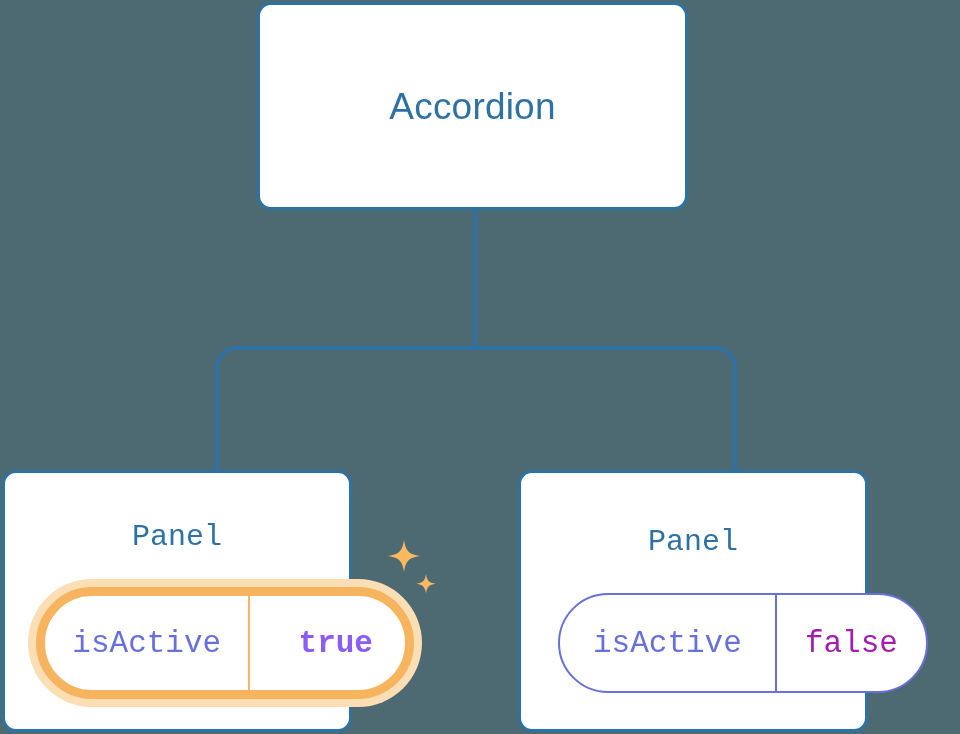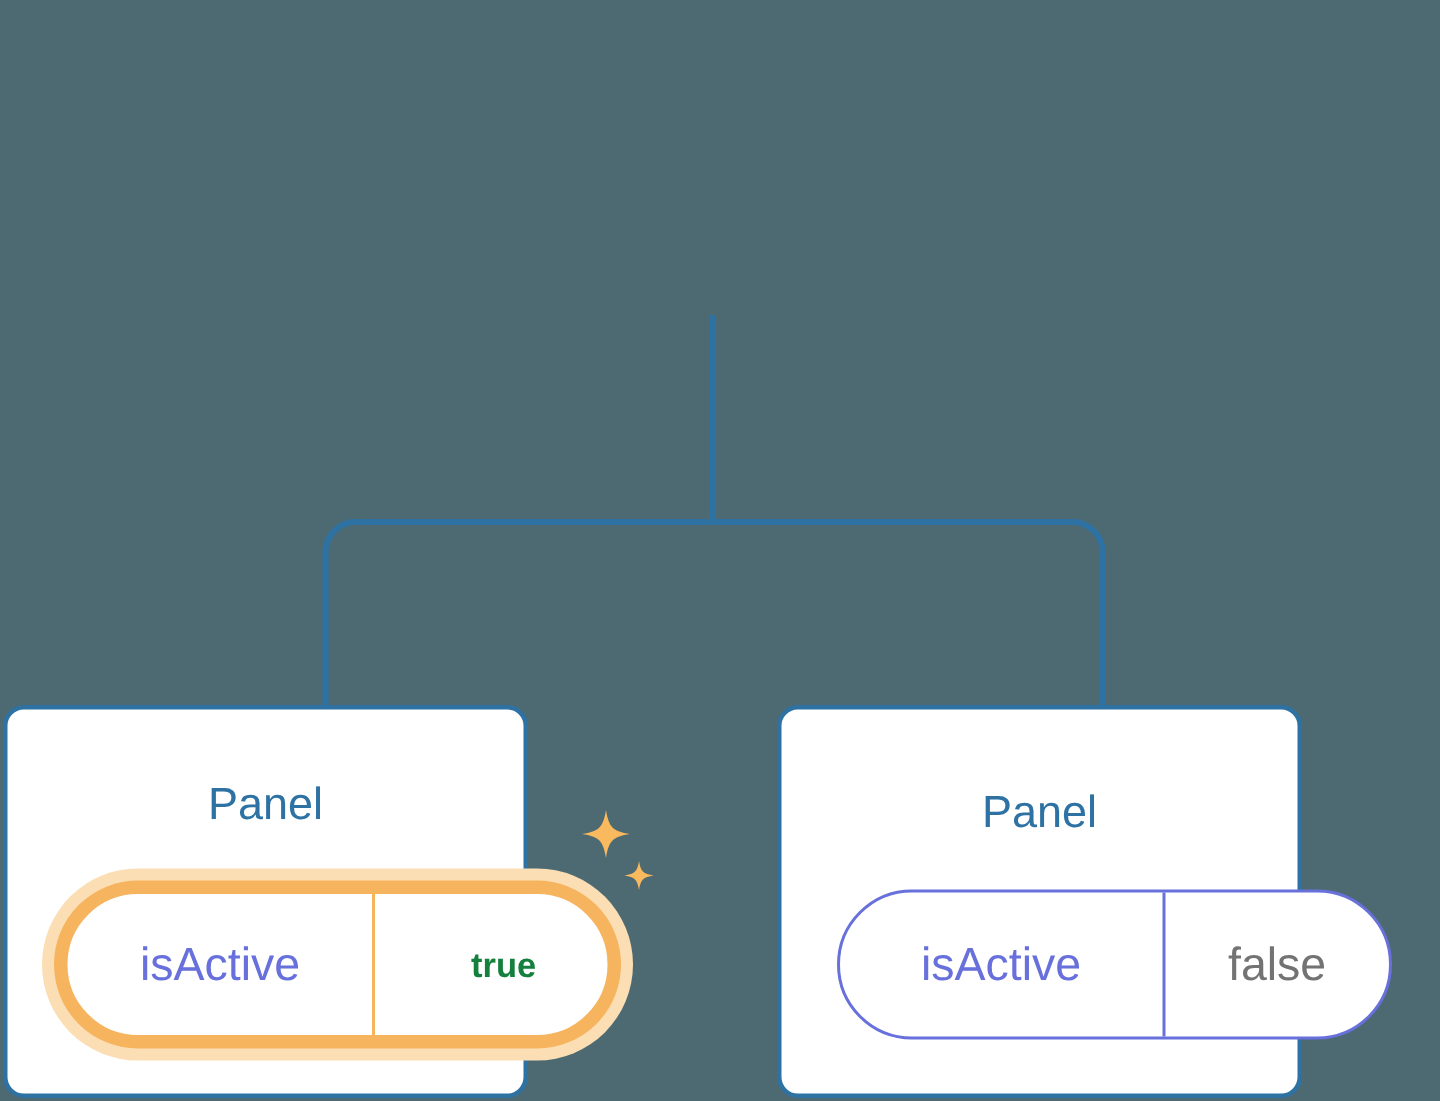--- a/index.html
+++ b/index.html
@@ -56,20 +56,21 @@
     line-height: 1;
   }
 
   
   .panel-node {
     width: 350px;
     height: 262px;
     top: 470px;
     padding-top: 0;
     overflow: visible;
+    font-family: Liberation Mono, monospace;
   }
   #panel-node-1 { left: 2px; }
   #panel-node-2 { left: 518px; }
 
   .panel-title {
     position: absolute;
     left: 0;
     width: 100%;
     text-align: center;
     color: #2e72a4;
@@ -109,43 +110,43 @@
     border: 2px solid #6770db;
   }
   .pill-plain .pill-key {
     width: 218px;
     color: #6770db;
     font-size: 31px;
     border-right: 2px solid #6770db;
   }
   .pill-plain .pill-val {
     width: 150px;
-    color: #737373;
+    color: #a21caf;
     font-size: 31px;
   }
 
   
   .pill-highlight {
     left: 31px;
     top: 114px;
     width: 378px;
     height: 112px;
     border: 9px solid #f7b45e;
     box-shadow: 0 0 0 8px #fcdeb4;
   }
   .pill-highlight .pill-key {
     width: 215px;
     color: #6770db;
     font-size: 31px;
     border-right: 2px solid #f7b45e;
   }
   .pill-highlight .pill-val {
     width: 145px;
-    color: #15803d;
-    font-size: 23px;
+    color: #8b5cf6;
+    font-size: 31px;
     font-weight: 700;
     margin-left: 16px;
   }
 
   
   .sparkles {
     position: absolute;
     left: 382px;
     top: 538px;
     width: 60px;
@@ -160,20 +161,23 @@
 
   <svg id="edges" viewBox="0 0 960 734" width="960" height="734">
 
     <path d="M 475 210 L 475 348" fill="none" stroke="#2e72a4" stroke-width="4" stroke-linecap="butt"></path>
 
     <path d="M 475 348 L 237 348 A 20 20 0 0 0 217 368 L 217 472" fill="none" stroke="#2e72a4" stroke-width="4" stroke-linecap="butt" stroke-linejoin="round"></path>
 
     <path d="M 475 348 L 715 348 A 20 20 0 0 1 735 368 L 735 472" fill="none" stroke="#2e72a4" stroke-width="4" stroke-linecap="butt" stroke-linejoin="round"></path>
   </svg>
 
+  <div class="node" id="root-node">
+    <div class="root-title">Accordion</div>
+  </div>
 
   <div class="node panel-node" id="panel-node-1">
     <div class="panel-title">Panel</div>
 
     <div class="pill pill-highlight">
       <div class="pill-cell pill-key">isActive</div>
       <div class="pill-cell pill-val">true</div>
     </div>
   </div>
 

